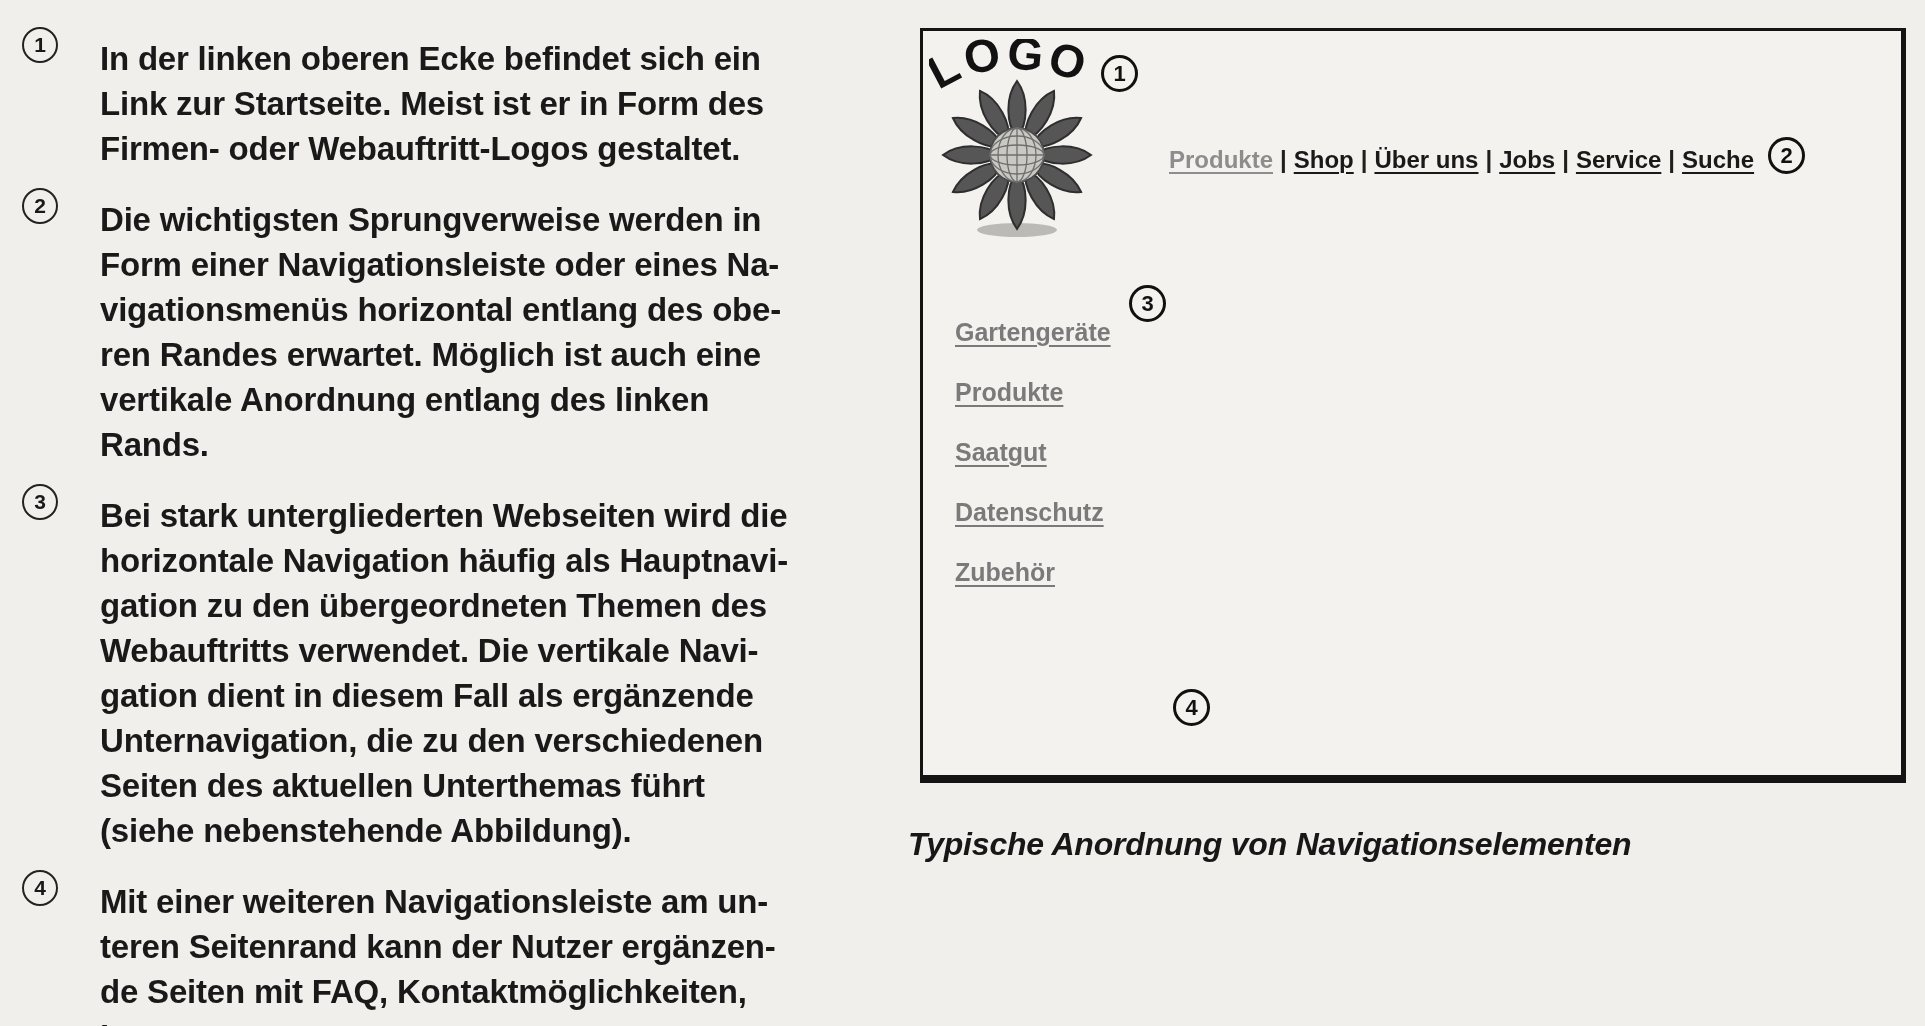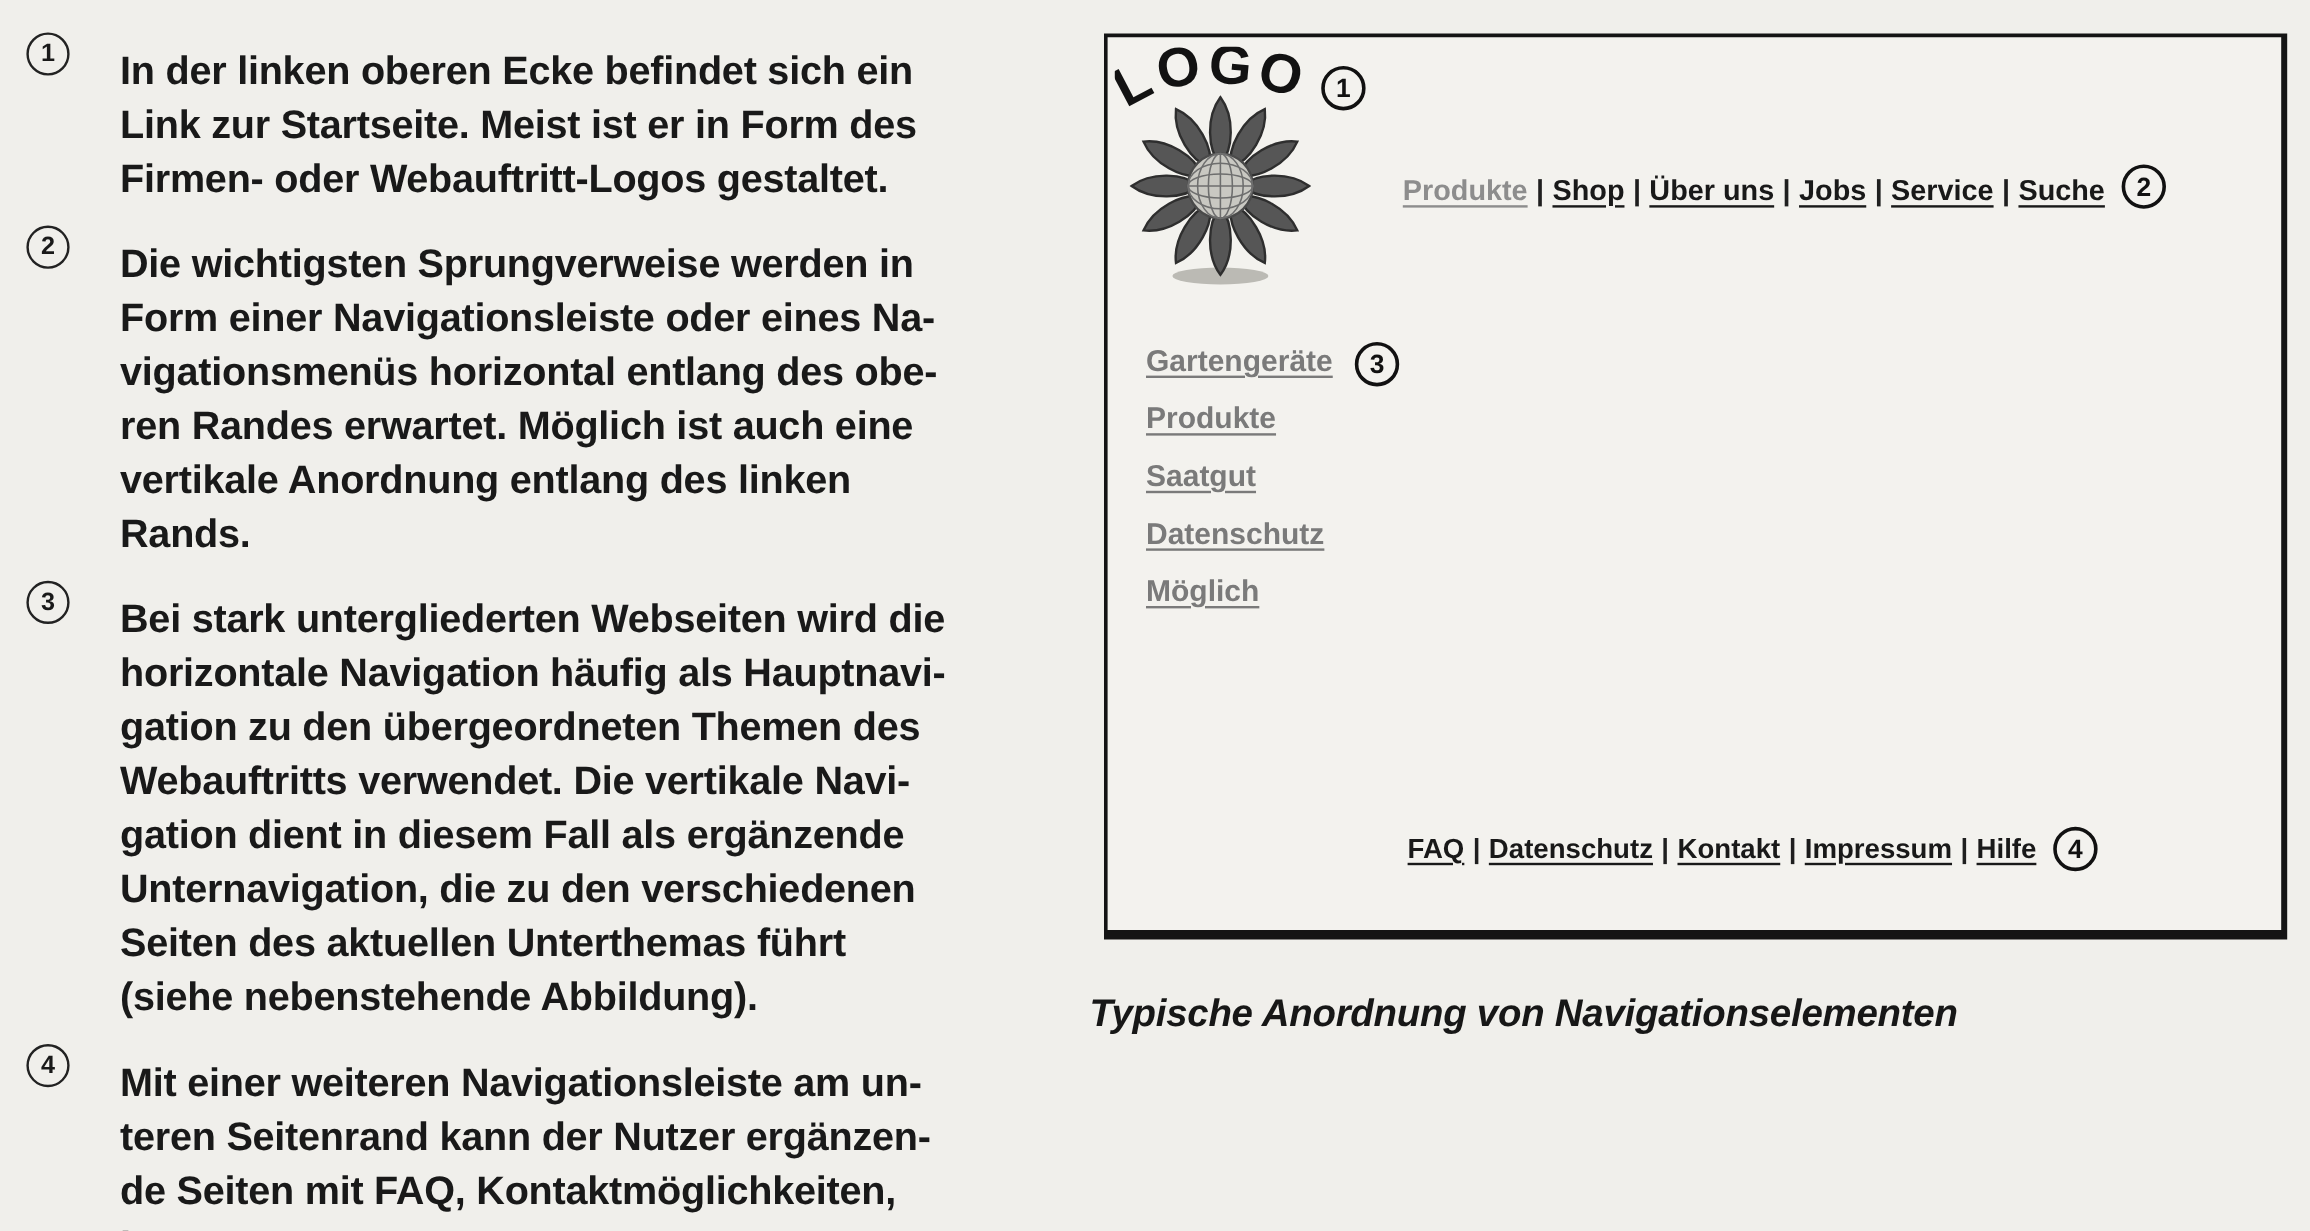--- a/index.html
+++ b/index.html
@@ -59,21 +59,21 @@
   }
   .navlinks{font-size:24px;font-weight:700;}
   .navlinks .navlink{
     color:var(--ink);text-decoration:underline;text-underline-offset:4px;
     text-decoration-thickness:2px;cursor:pointer;
   }
   .navlinks .navlink.muted{color:var(--muted-link);}
   .navlinks .sep{color:#1f1f1f;padding:0 7px;text-decoration:none;}
   .sidenav{position:absolute;left:32px;top:256px;}
   .sidenav ul{list-style:none;}
-  .sidenav li{margin-bottom:19px;}
+  .sidenav li{margin-bottom:19px;margin-top:31px;}
   .sidenav a{
     font-size:25px;font-weight:700;color:var(--side-link);
     text-decoration:underline;text-underline-offset:4px;
     text-decoration-thickness:2px;cursor:pointer;white-space:nowrap;
   }
   .marker-side{left:206px;top:254px;}
   .bottomnav{
     position:absolute;left:250px;top:658px;
     display:flex;align-items:center;gap:14px;white-space:nowrap;
   }
@@ -171,27 +171,26 @@
         <span class="navlinks" id="topnav-links"><a class="navlink muted">Produkte</a><span class="sep">|</span><a class="navlink">Shop</a><span class="sep">|</span><a class="navlink">Über uns</a><span class="sep">|</span><a class="navlink">Jobs</a><span class="sep">|</span><a class="navlink">Service</a><span class="sep">|</span><a class="navlink">Suche</a></span>
         <span class="marker">2</span>
       </nav>
 
       <nav class="sidenav">
         <ul id="sidenav-list">
             <li><a>Gartengeräte</a></li>
             <li><a>Produkte</a></li>
             <li><a>Saatgut</a></li>
             <li><a>Datenschutz</a></li>
-            <li><a>Möglich</a></li>
+            <li><a>Zubehör</a></li>
           </ul>
       </nav>
       <span class="marker abs marker-side">3</span>
 
       <nav class="bottomnav">
-        <span class="navlinks" id="bottomnav-links"><a class="navlink">FAQ</a><span class="sep">|</span><a class="navlink">Datenschutz</a><span class="sep">|</span><a class="navlink">Kontakt</a><span class="sep">|</span><a class="navlink">Impressum</a><span class="sep">|</span><a class="navlink">Hilfe</a></span>
         <span class="marker">4</span>
       </nav>
 
     </div>
   </figure>
 
   <p class="caption">Typische Anordnung von Navigationselementen</p>
 
 </main>
 

